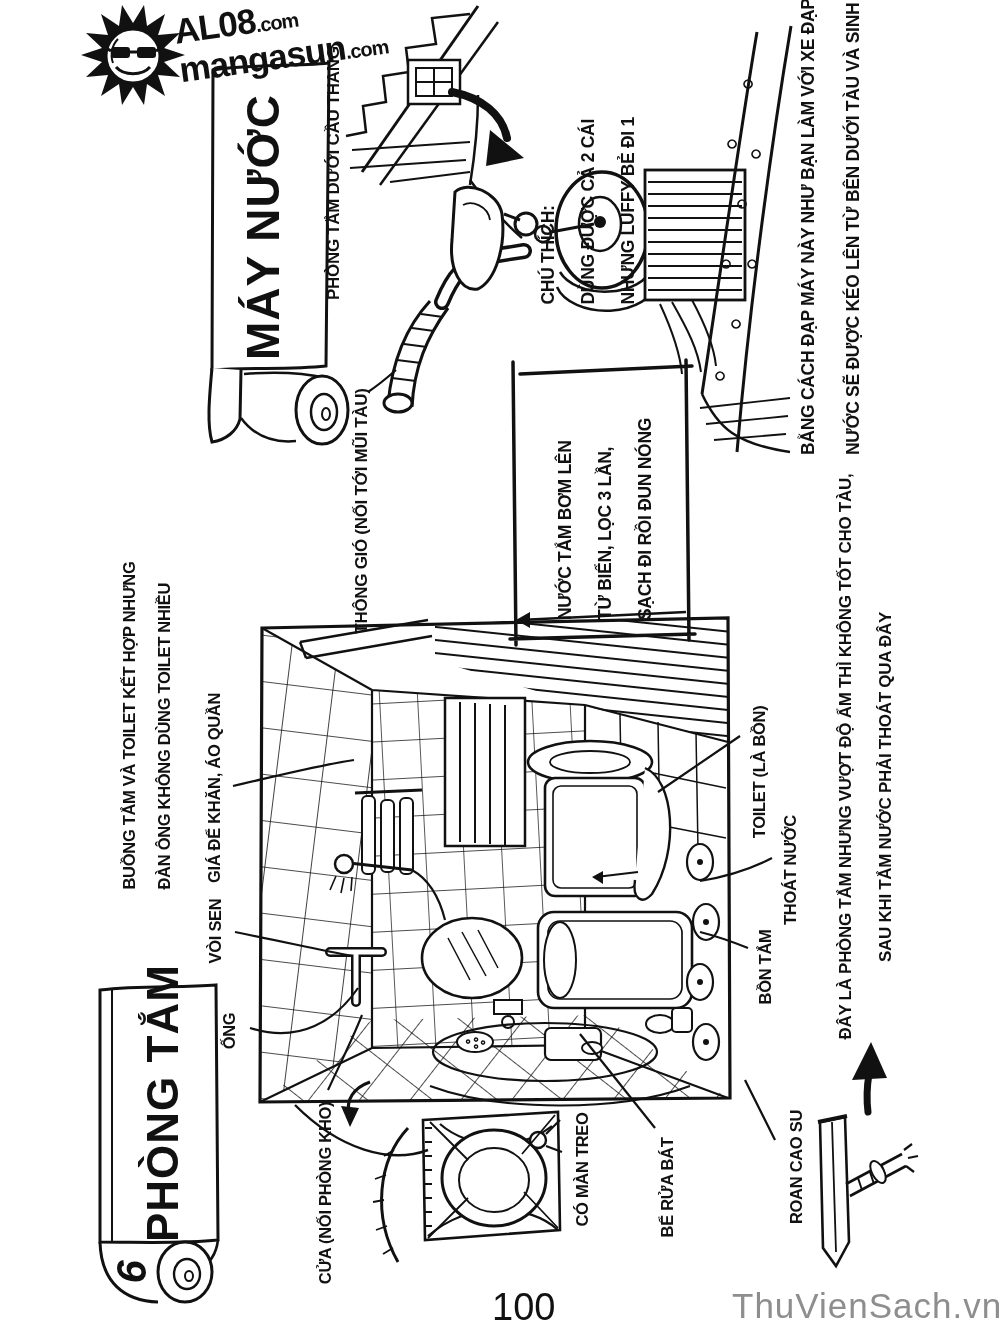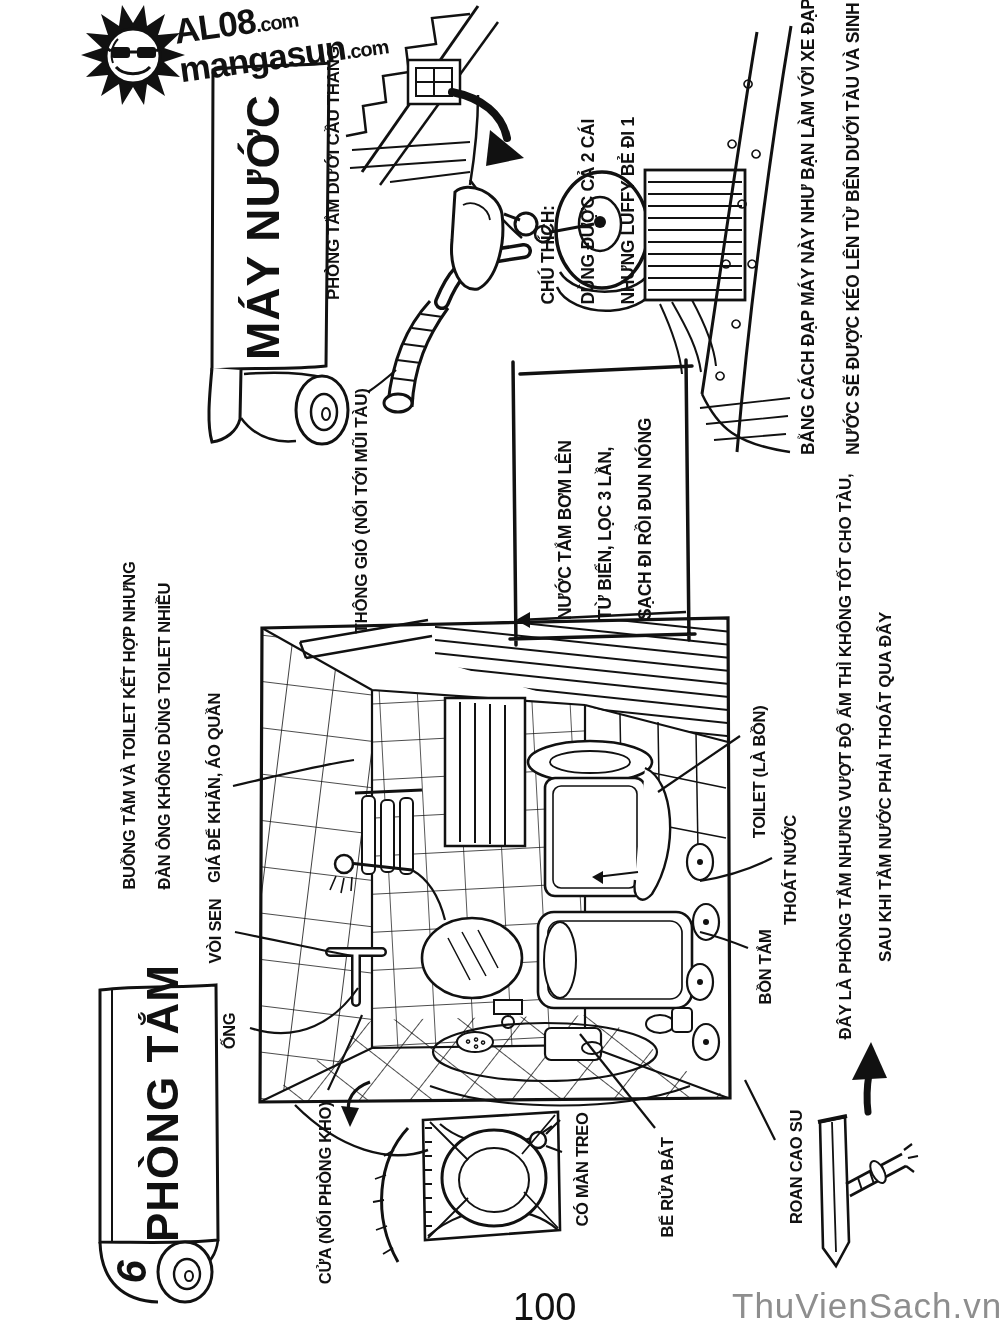--- a/index.html
+++ b/index.html
@@ -306,16 +306,16 @@
   </div>
 
   <div class="vtext" style="left:517px;top:1152px;width:130px;height:35px;font-size:16.5px;text-align:center;">CÓ MÀN TREO</div>
 
   <div class="vtext" style="left:610px;top:1170px;width:115px;height:35px;font-size:16.5px;text-align:center;">BỂ RỬA BÁT</div>
 
   <div class="vtext" style="left:728px;top:1151px;width:135px;height:32px;font-size:16.5px;text-align:center;">ROAN CAO SU</div>
 
   <div class="vtext" style="left:226px;top:1176px;width:197px;height:34px;font-size:16.5px;text-align:center;">CỬA (NỐI PHÒNG KHO)</div>
 
-  <div class="htext" style="left:513px;top:1286px;font-size:38px;font-weight:500;">100</div>
+  <div class="htext" style="left:492px;top:1286px;font-size:38px;font-weight:500;">100</div>
   <div class="htext" style="left:732px;top:1286px;font-size:35px;font-weight:400;color:#8e8e8e;letter-spacing:1px;">ThuVienSach.vn</div>
 
 </div>
 
 </body></html>

